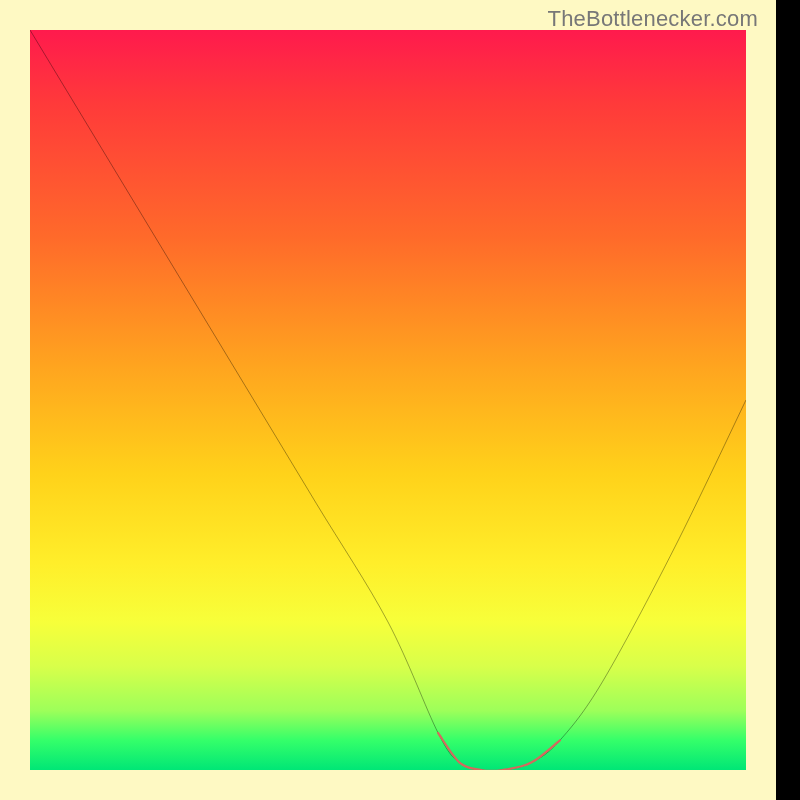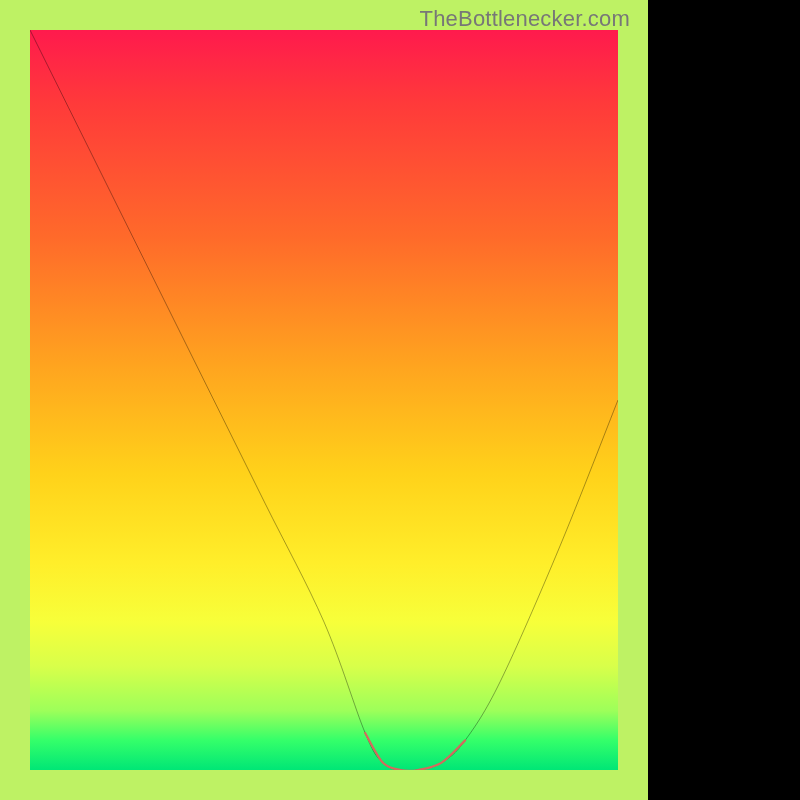--- a/index.html
+++ b/index.html
@@ -6,23 +6,23 @@
     margin: 0;
     padding: 0;
     width: 800px;
     height: 800px;
     background: #000;
     overflow: hidden;
     font-family: Arial, Helvetica, sans-serif;
   }
   .frame {
     position: relative;
-    width: 648px;
+    width: 776px;
     height: 800px;
-    background: #bef264;
+    background: #fef9c3;
   }
   .source-label {
     position: absolute;
     top: 6px;
     right: 18px;
     color: #777;
     font-size: 22px;
     letter-spacing: 0.2px;
     z-index: 5;
   }

